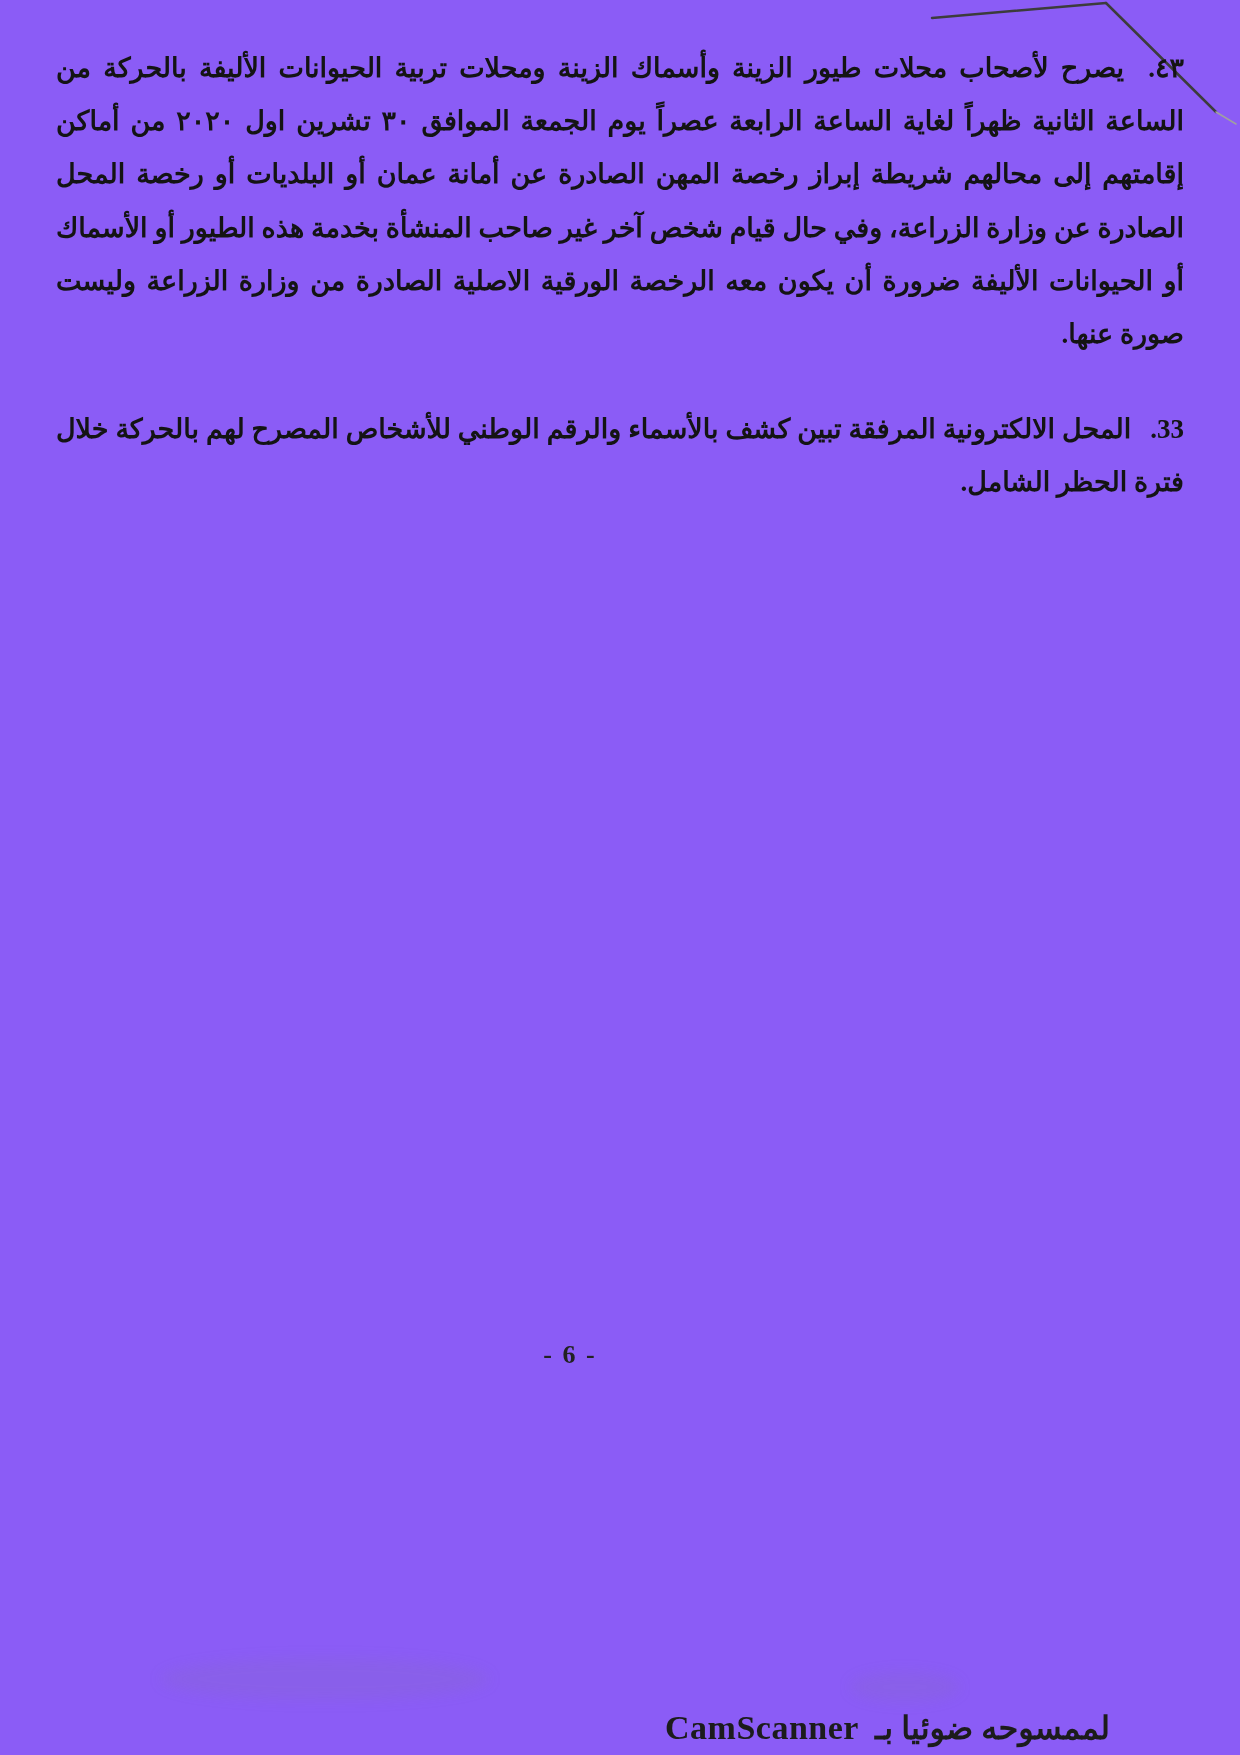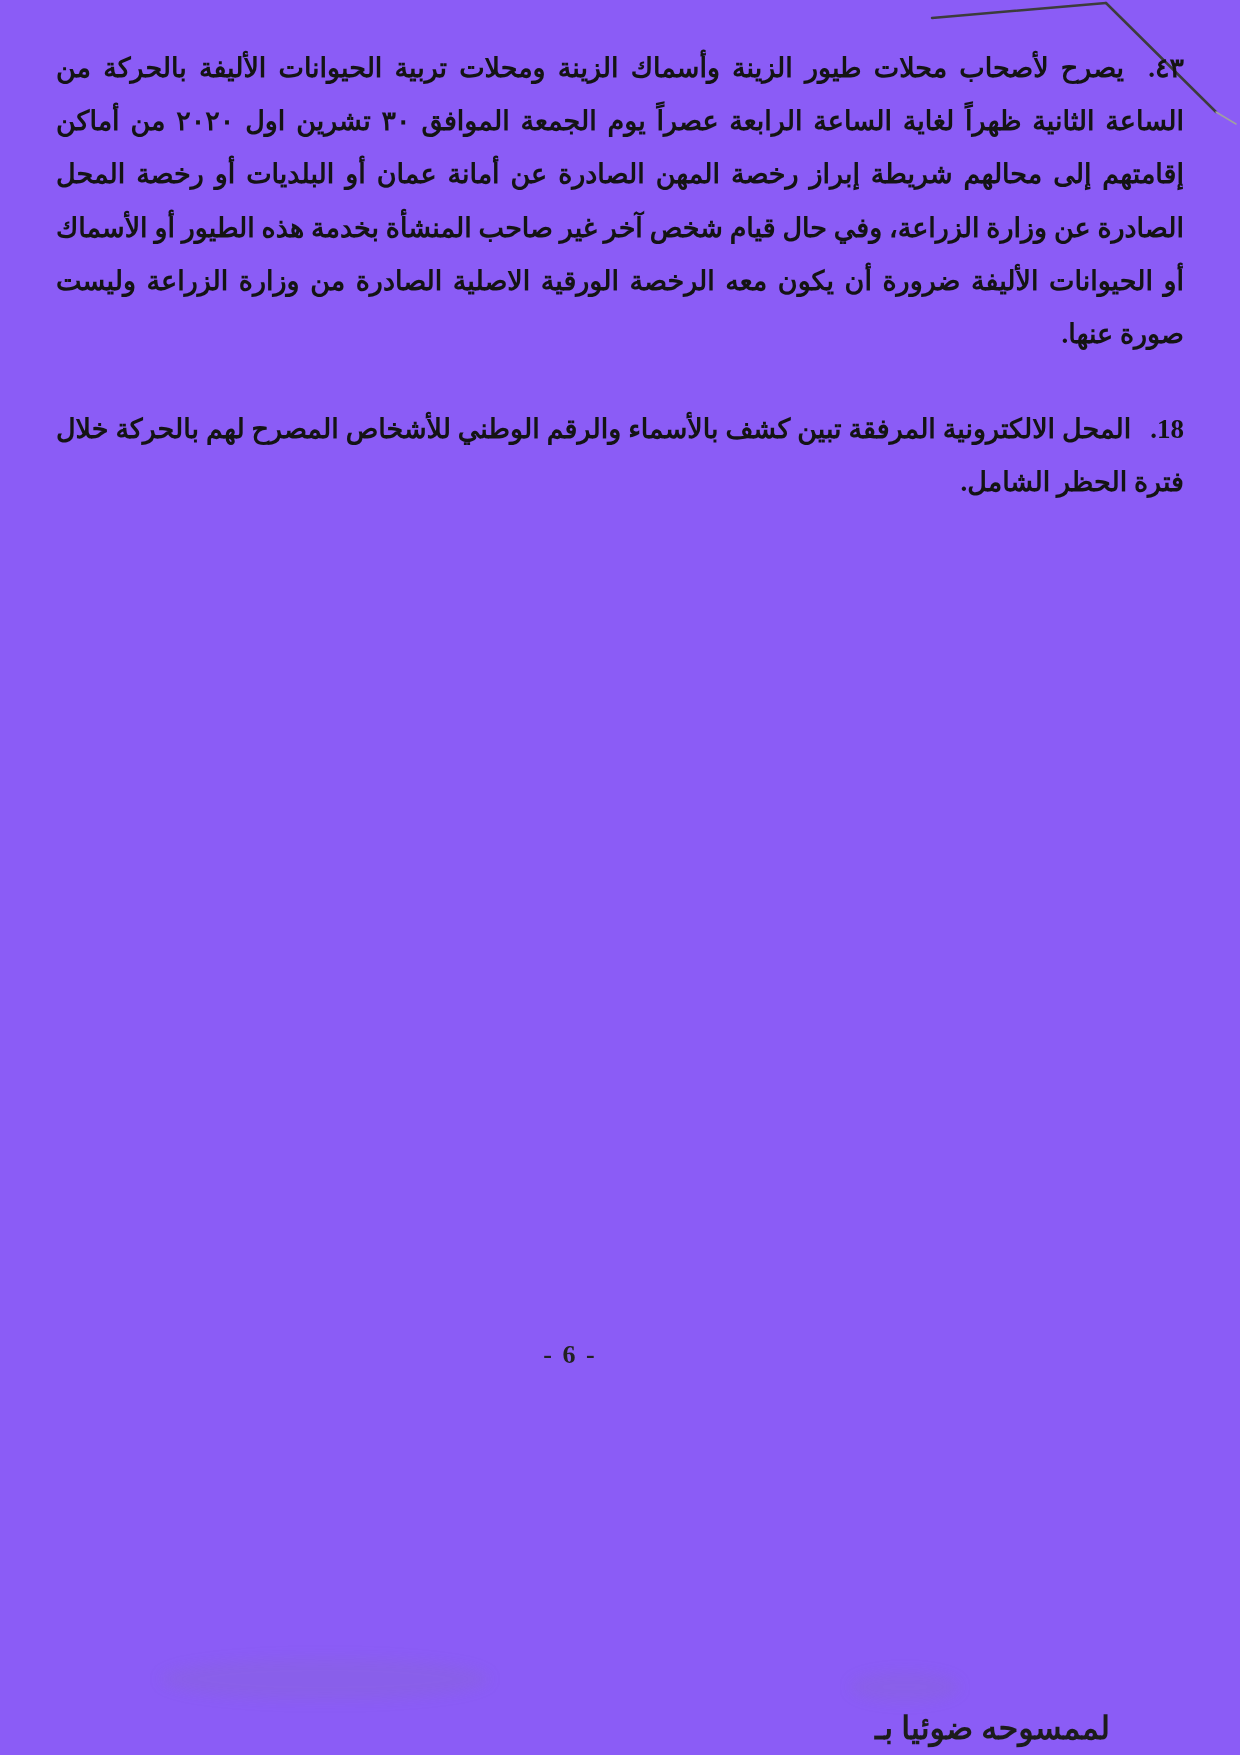--- a/index.html
+++ b/index.html
@@ -106,28 +106,29 @@
   </svg>
 
   <div class="content">
 
     <p class="para">
       <span class="para-num">٤٣.</span>
       <span class="para-text">يصرح لأصحاب محلات طيور الزينة وأسماك الزينة ومحلات تربية الحيوانات الأليفة بالحركة من الساعة الثانية ظهراً لغاية الساعة الرابعة عصراً يوم الجمعة الموافق ٣٠ تشرين اول ٢٠٢٠ من أماكن إقامتهم إلى محالهم شريطة إبراز رخصة المهن الصادرة عن أمانة عمان أو البلديات أو رخصة المحل الصادرة عن وزارة الزراعة، وفي حال قيام شخص آخر غير صاحب المنشأة بخدمة هذه الطيور أو الأسماك أو الحيوانات الأليفة ضرورة أن يكون معه الرخصة الورقية الاصلية الصادرة من وزارة الزراعة وليست صورة عنها.</span>
     </p>
 
     <p class="para">
-      <span class="para-num">18.</span>
+      <span class="para-num">33.</span>
       <span class="para-text">المحل الالكترونية المرفقة تبين كشف بالأسماء والرقم الوطني للأشخاص المصرح لهم بالحركة خلال فترة الحظر الشامل.</span>
     </p>
 
   </div>
 
   <div class="page-number">- 6 -</div>
 
   <div class="smudge smudge-left"></div>
   <div class="smudge smudge-right"></div>
 
   <div class="scan-footer">
     <span class="ar">لممسوحه ضوئيا بـ</span>
+    <span class="brand">CamScanner</span>
   </div>
 
 </div>
 
 </body></html>

